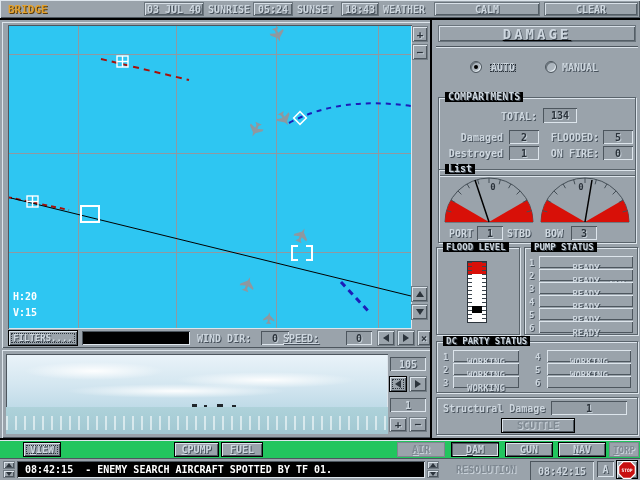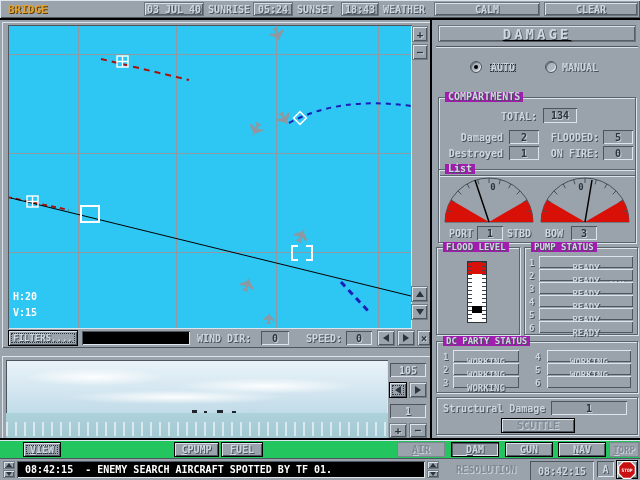--- a/index.html
+++ b/index.html
@@ -23,21 +23,21 @@
           display:flex; align-items:center; justify-content:center; }
   .lt { color:#ced7df; text-shadow:1px 1px 0 #46505a; }
   .dt { color:#2b333b; text-shadow:1px 1px 0 #c3cdd5; }
   .dis { color:#7f8992; text-shadow:1px 1px 0 #c9d2da; }
   .wt { color:#fff; }
   .orange { color:#e4a22e; text-shadow:1px 1px 0 #5c3e0a; }
   .fs9 { font-size:9px;text-align:right; } .fs10 { font-size:10px; } .fs11 { font-size:11px; }
   .uk { text-decoration:underline; }
   .dots { outline:1px dotted #2b333b; outline-offset:-4px; }
   .groupbox { border:1px solid #59636b; box-shadow: 1px 1px 0 #dde5ec, inset 1px 1px 0 #dde5ec; }
-  .gb-label { position:absolute; top:-6px; left:6px; background:#a21caf; padding:0 3px; line-height:10px; }
+  .gb-label { position:absolute; top:-6px; left:6px; background:#000000; padding:0 3px; line-height:10px; }
   .groove { background:#9aa3ab; box-shadow: inset 0 1px 0 #4d565e, inset 0 -1px 0 #dde5ec; }
   .radio { width:12px; height:12px; border-radius:50%; background:#adb6be;
            border:1px solid #4d565e; box-shadow: inset 1px 1px 0 #6a747c, inset -1px -1px 0 #e2eaf0; }
   .radio.on::after { content:""; position:absolute; left:3px; top:3px; width:4px; height:4px;
            background:#000; border-radius:50%; }
   .tri-u { width:0; height:0; border-left:4px solid transparent; border-right:4px solid transparent; border-bottom:6px solid #2b333b; }
   .tri-d { width:0; height:0; border-left:4px solid transparent; border-right:4px solid transparent; border-top:6px solid #2b333b; }
   .tri-l { width:0; height:0; border-top:4px solid transparent; border-bottom:4px solid transparent; border-right:6px solid #2b333b; }
   .tri-r { width:0; height:0; border-top:4px solid transparent; border-bottom:4px solid transparent; border-left:6px solid #2b333b; }
   .tri-u.small { border-left-width:3px; border-right-width:3px; border-bottom-width:4px; }
@@ -141,36 +141,36 @@
       </div>
 
     <div class="a btn dots" style="left:6px;top:308px;width:70px;height:16px;">
       <span class="lt fs9">FILTERS....</span>
     </div>
     <div class="a msgfield" style="left:80px;top:309px;width:108px;height:14px;"></div>
     <div class="a lt fs10" style="left:195px;top:311px;">WIND DIR:</div>
     <div class="a sunken" style="left:259px;top:309px;width:28px;height:14px;display:flex;align-items:center;justify-content:center;">
       <span class="dt fs10">0</span>
     </div>
-    <div class="a lt fs10" style="left:304px;top:311px;">SPEED:</div>
+    <div class="a lt fs10" style="left:281px;top:311px;text-decoration:underline;">SPEED:</div>
     <div class="a sunken" style="left:344px;top:309px;width:26px;height:14px;display:flex;align-items:center;justify-content:center;">
       <span class="dt fs10">0</span>
     </div>
     <div class="a btn noborder" style="left:375px;top:308px;width:18px;height:16px;">
         <span class="tri-l"></span>
       </div>
     <div class="a btn noborder" style="left:395px;top:308px;width:18px;height:16px;">
         <span class="tri-r"></span>
       </div>
     <div class="a btn noborder dt fs10" style="left:415px;top:308px;width:14px;height:16px;">
         <span>×</span>
       </div>
   </div>
 
-  <div class="a raised" style="left:2px;top:350px;width:430px;height:88px;margin-top:6px;">
+  <div class="a raised" style="left:2px;top:350px;width:430px;height:88px;">
     <div class="a sunken" style="left:4px;top:4px;width:382px;height:80px;overflow:hidden;background:linear-gradient(to bottom,#eaf3f9 0%,#d3e6f0 40%,#c0dbe8 66%,#b6d6e2 67%);">
       <div class="cloud" style="left:18px;top:8px;width:140px;height:18px;"></div>
       <div class="cloud" style="left:170px;top:18px;width:180px;height:16px;"></div>
       <div class="cloud" style="left:60px;top:30px;width:220px;height:14px;"></div>
       <div class="a" style="left:0;top:53px;width:382px;height:27px;background:linear-gradient(to bottom,#aed2da,#a2c8d2);"></div>
       <div class="a" style="left:0;top:62px;width:382px;height:14px;opacity:.7;background-image:repeating-linear-gradient(90deg, rgba(255,255,255,.8) 0 2px, transparent 2px 9px);background-size:100% 1px;background-repeat:repeat-y;background-position:0 0, 0 6px;"></div>
       <div class="a" style="left:186px;top:50px;width:5px;height:3px;background:#20262b;"></div>
       <div class="a" style="left:198px;top:51px;width:3px;height:2px;background:#20262b;"></div>
       <div class="a" style="left:211px;top:50px;width:6px;height:3px;background:#20262b;"></div>
       <div class="a" style="left:226px;top:51px;width:4px;height:2px;background:#20262b;"></div>

